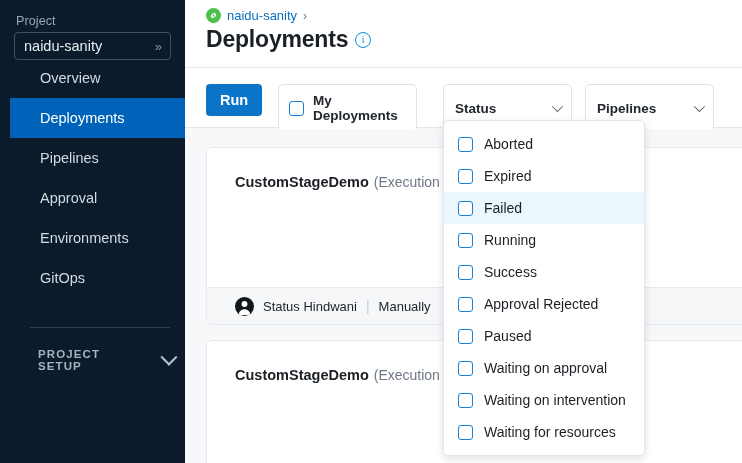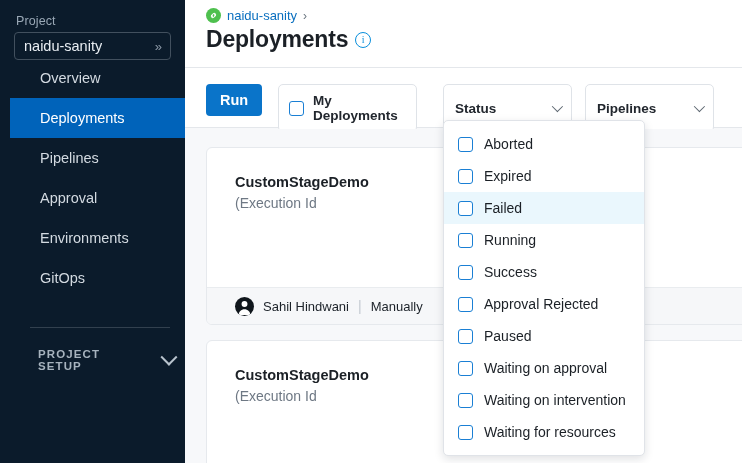--- a/index.html
+++ b/index.html
@@ -247,21 +247,20 @@
   }
   #card1 { top: 18px; height: 178px; }
   #card2 { top: 211px; height: 178px; }
   .card-head {
     position: absolute;
     left: 28px; top: 26px;
     display: flex;
     align-items: baseline;
     gap: 5px;
     white-space: nowrap;
-    flex-direction: column;
   }
   .card-title {
     font-size: 14.5px;
     font-weight: bold;
     color: #1b2026;
   }
   .card-sub {
     font-size: 14px;
     color: #6e7884;
   }
@@ -402,21 +401,21 @@
         <span class="card-title">CustomStageDemo</span>
         <span class="card-sub">(Execution Id</span>
       </div>
       <div class="card-foot">
         <span class="avatar">
           <svg width="19" height="19" viewBox="0 0 20 20" aria-hidden="true">
             <circle cx="10" cy="7.3" r="3.1" fill="#ffffff"></circle>
             <path d="M3.8 19c0-3.6 2.8-6.2 6.2-6.2s6.2 2.6 6.2 6.2z" fill="#ffffff"></path>
           </svg>
         </span>
-        <span class="foot-text">Sahil Hindwani</span>
+        <span class="foot-text">Status Hindwani</span>
         <span class="foot-div">|</span>
         <span class="foot-text">Manually</span>
       </div>
     </div>
 
     <div class="card" id="card2">
       <div class="card-head">
         <span class="card-title">CustomStageDemo</span>
         <span class="card-sub">(Execution Id</span>
       </div>

